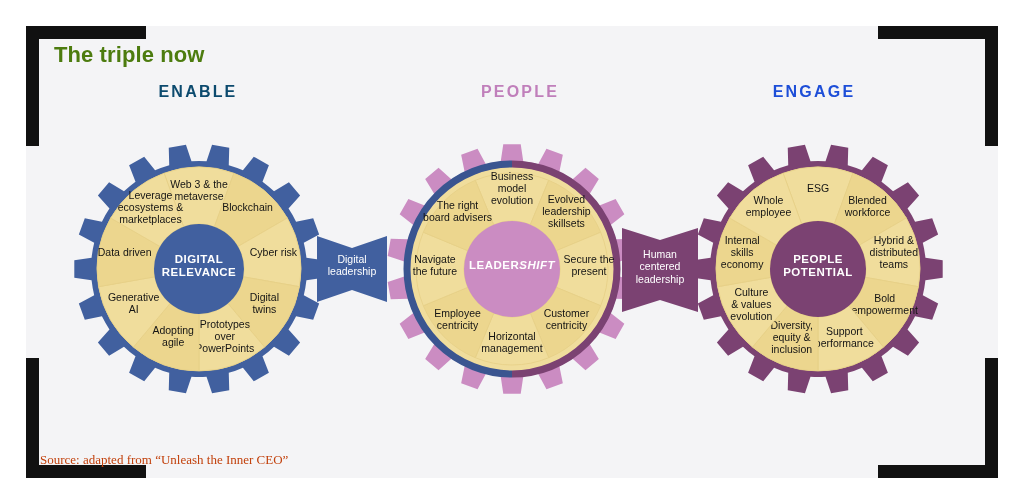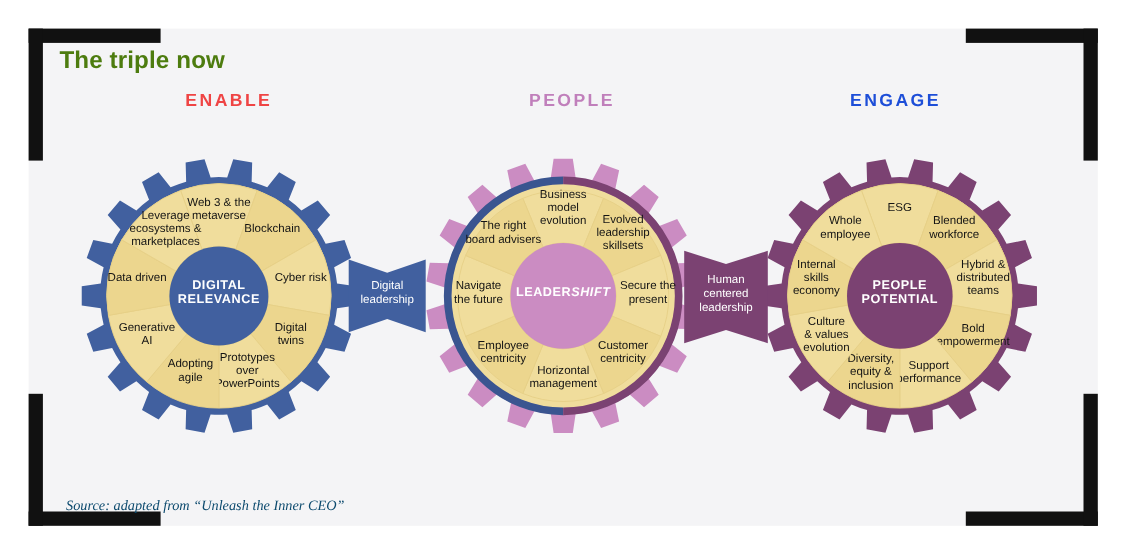--- a/index.html
+++ b/index.html
@@ -28,31 +28,31 @@
   .bk-br-h{left:878px;top:465px;width:120px;height:13px;}
   .bk-br-v{left:985px;top:358px;width:13px;height:120px;}
 
   .title{
     position:absolute;left:44px;top:42px;
     font-size:22px;font-weight:bold;color:#4d7c0f;
     letter-spacing:.1px;
     margin-left:10px;
   }
   .source{
-    position:absolute;left:60px;top:452px;
+    position:absolute;left:40px;top:452px;
     font-family:"Liberation Serif", serif;
-    font-style:italic;font-size:13px;color:#0c4a6e;
+    font-size:13px;color:#c2410c;
   }
 
   .heading{
     position:absolute;top:83px;
     font-size:16px;font-weight:bold;letter-spacing:2.2px;
     text-align:center;width:240px;
   }
-  #head-enable{left:88px;color:#ef4444;}
+  #head-enable{left:78px;color:#0c4a6e;}
   #head-excel{left:400px;color:#c07fbb;}
   #head-engage{left:694px;color:#1d4ed8;}
 
   svg.gears{position:absolute;left:0;top:0;width:1024px;height:504px;}
 
   .sector-label{
     font-family:"Liberation Sans", sans-serif;
     font-size:10.5px;fill:#141414;text-anchor:middle;
   }
   .hub-label{

